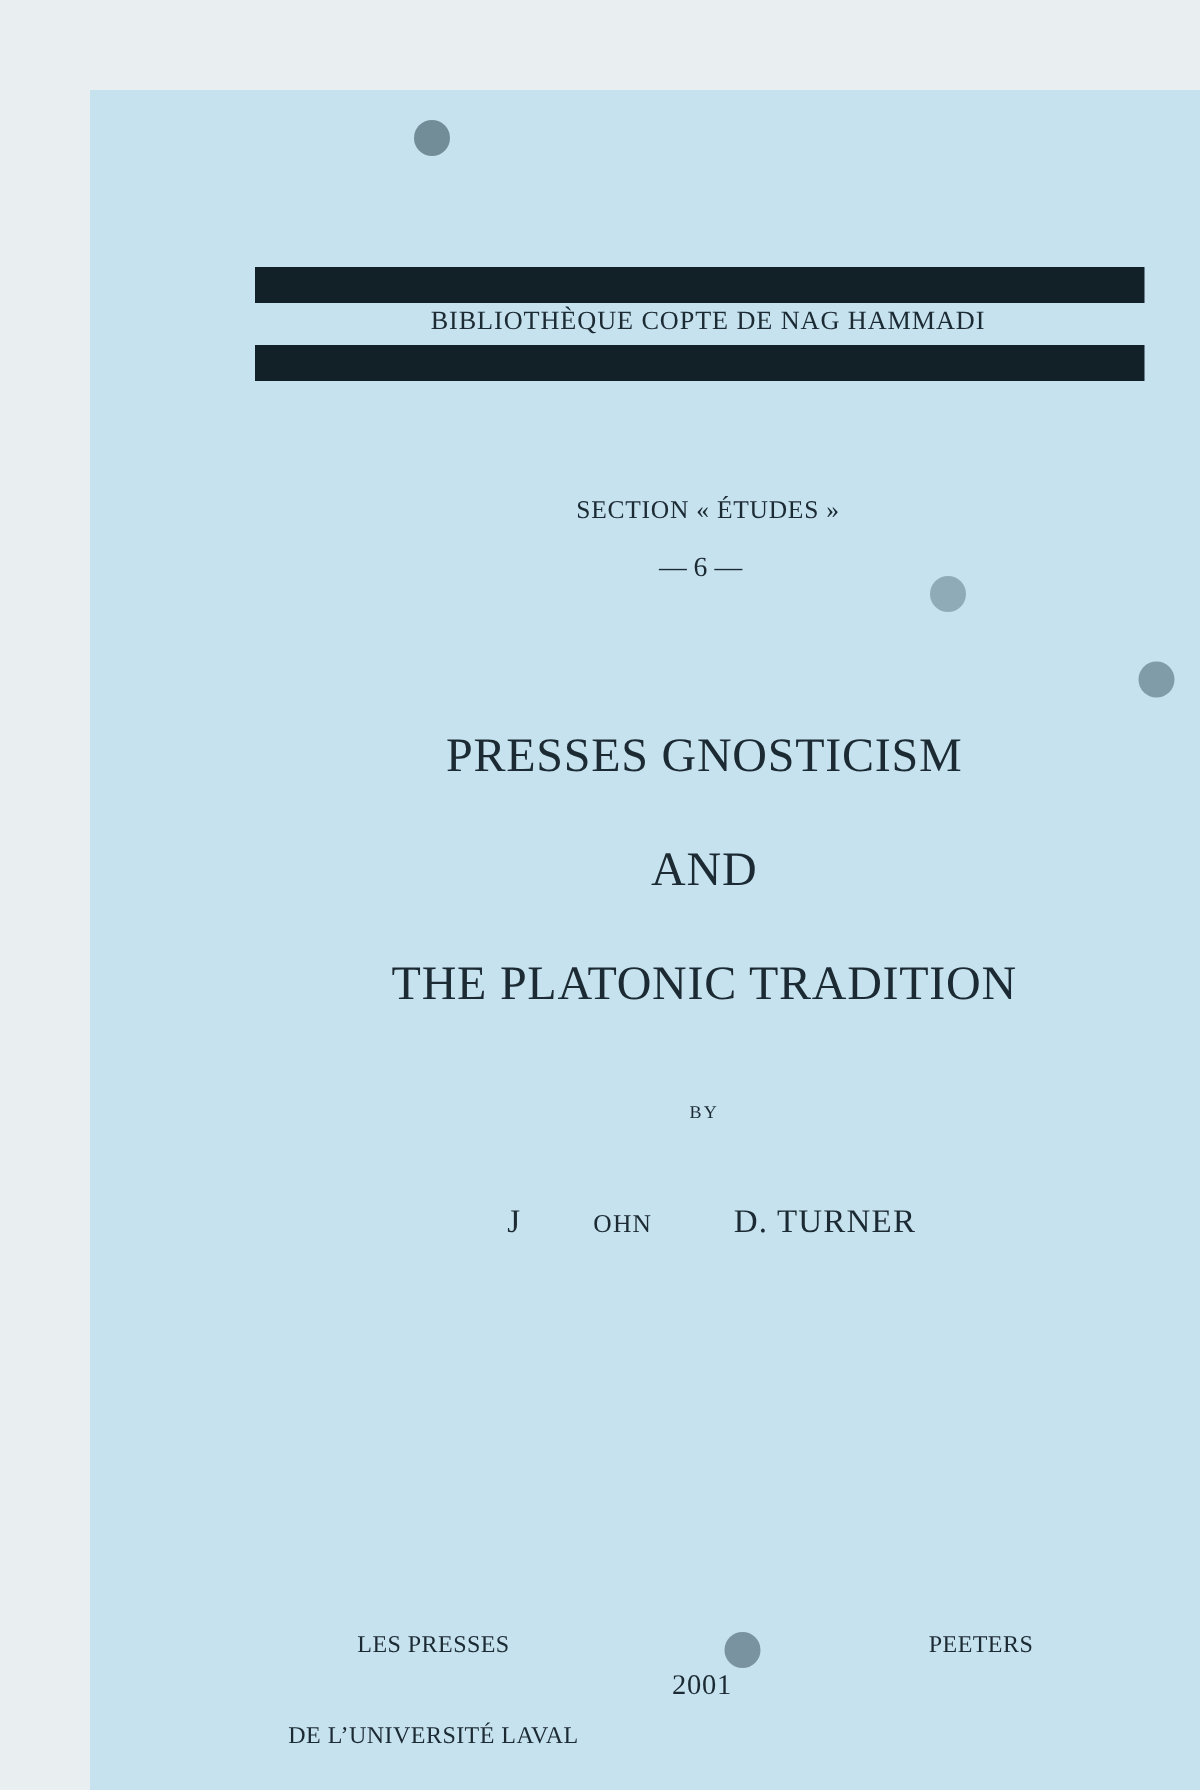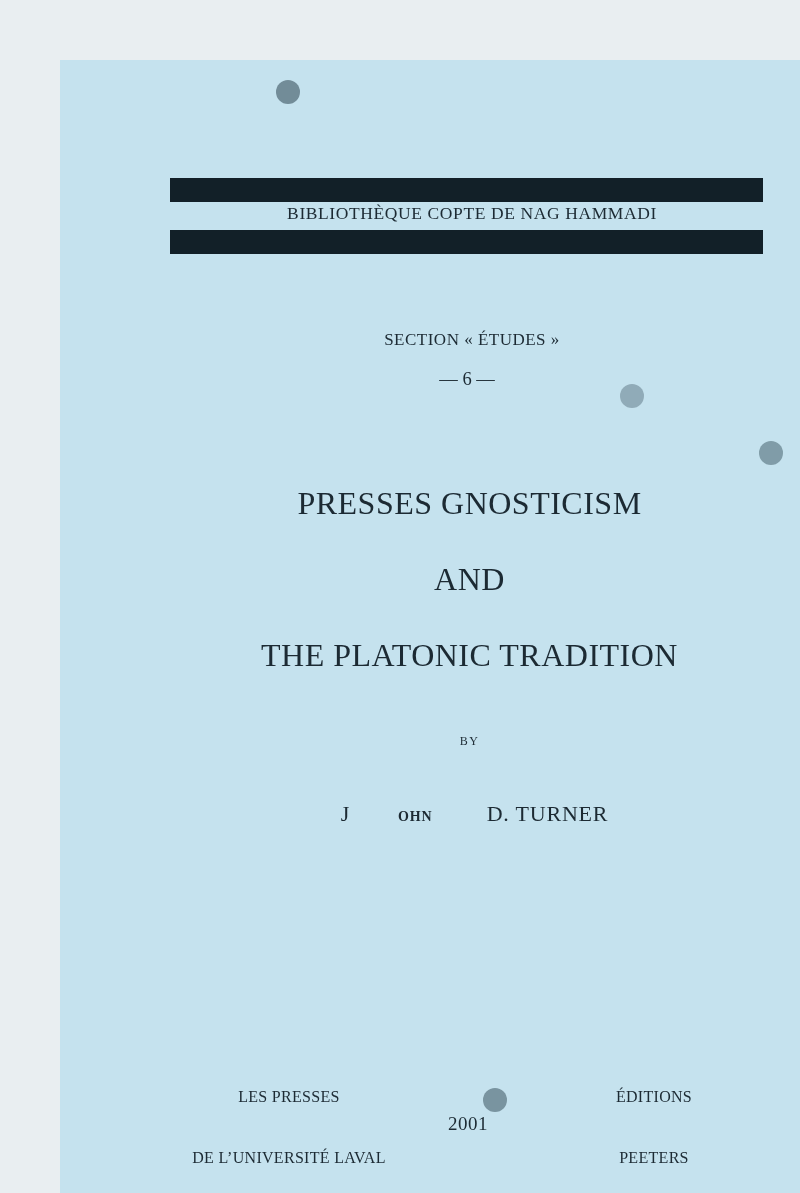--- a/index.html
+++ b/index.html
@@ -50,21 +50,21 @@
     position:absolute;top:650px;left:0;width:795px;
     text-align:center;
     font-size:12px;letter-spacing:1.5px;
   }
   .author-name{
     position:absolute;top:717px;left:0;width:805px;
     text-align:center;
     font-size:22px;letter-spacing:0.8px;
   }
   .author-name .smallcaps{
-    font-size:14px;letter-spacing:0.8px;font-weight:bold;
+    font-size:17px;letter-spacing:0.8px;
   }
   .publishers{
     position:absolute;top:964px;left:0;width:800px;height:80px;text-decoration:underline;
   }
   .pub-col{
     position:absolute;top:0;width:320px;
     text-align:center;
     font-size:16px;line-height:25px;letter-spacing:0.3px;
   }
   .pub-left{left:45px;}
@@ -105,21 +105,20 @@
 
   <div class="author-name"><span>J</span><span class="smallcaps">OHN</span><span> D. TURNER</span></div>
 
   <div class="publishers">
     <div class="pub-col pub-left">
       <div>LES PRESSES</div>
       <div>DE L’UNIVERSITÉ LAVAL</div>
       <div>QUÉBEC</div>
     </div>
     <div class="pub-col pub-right">
-      <div>ÉDITIONS</div>
       <div>PEETERS</div>
     </div>
   </div>
 
   <div class="year">2001</div>
 
   <div class="speck speck-1"></div>
   <div class="speck speck-2"></div>
   <div class="speck speck-3"></div>
   <div class="speck speck-4"></div>

